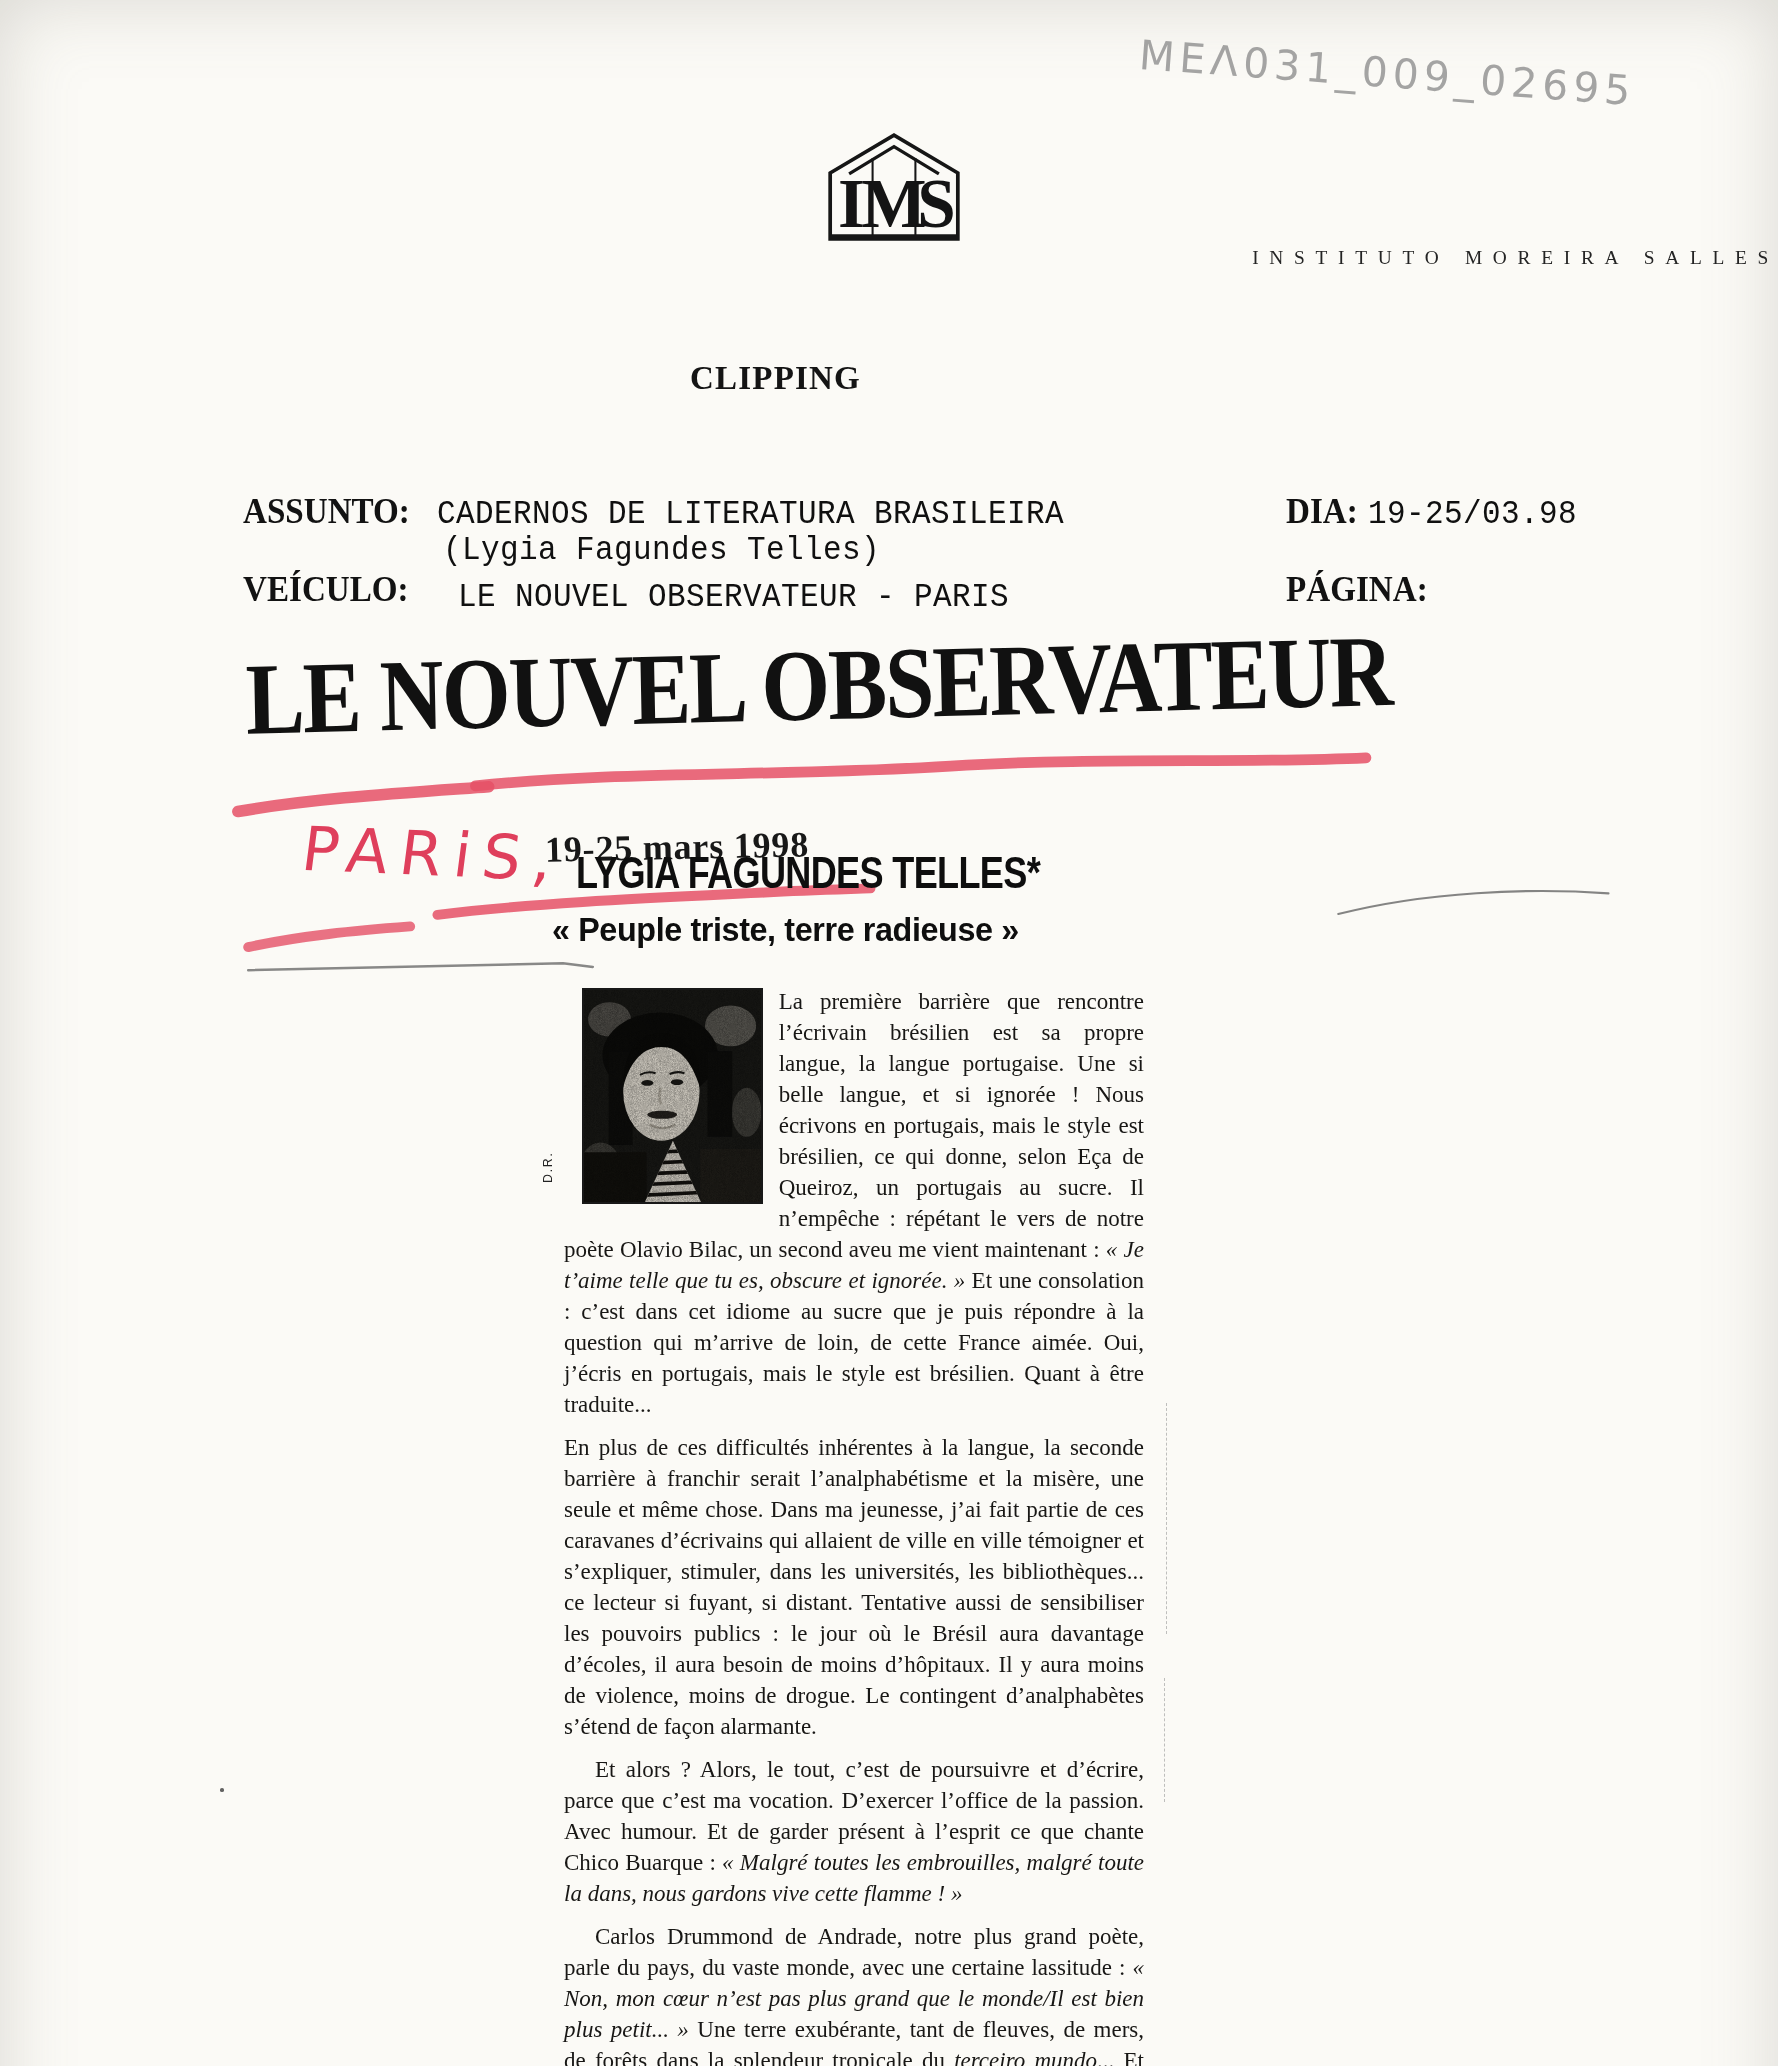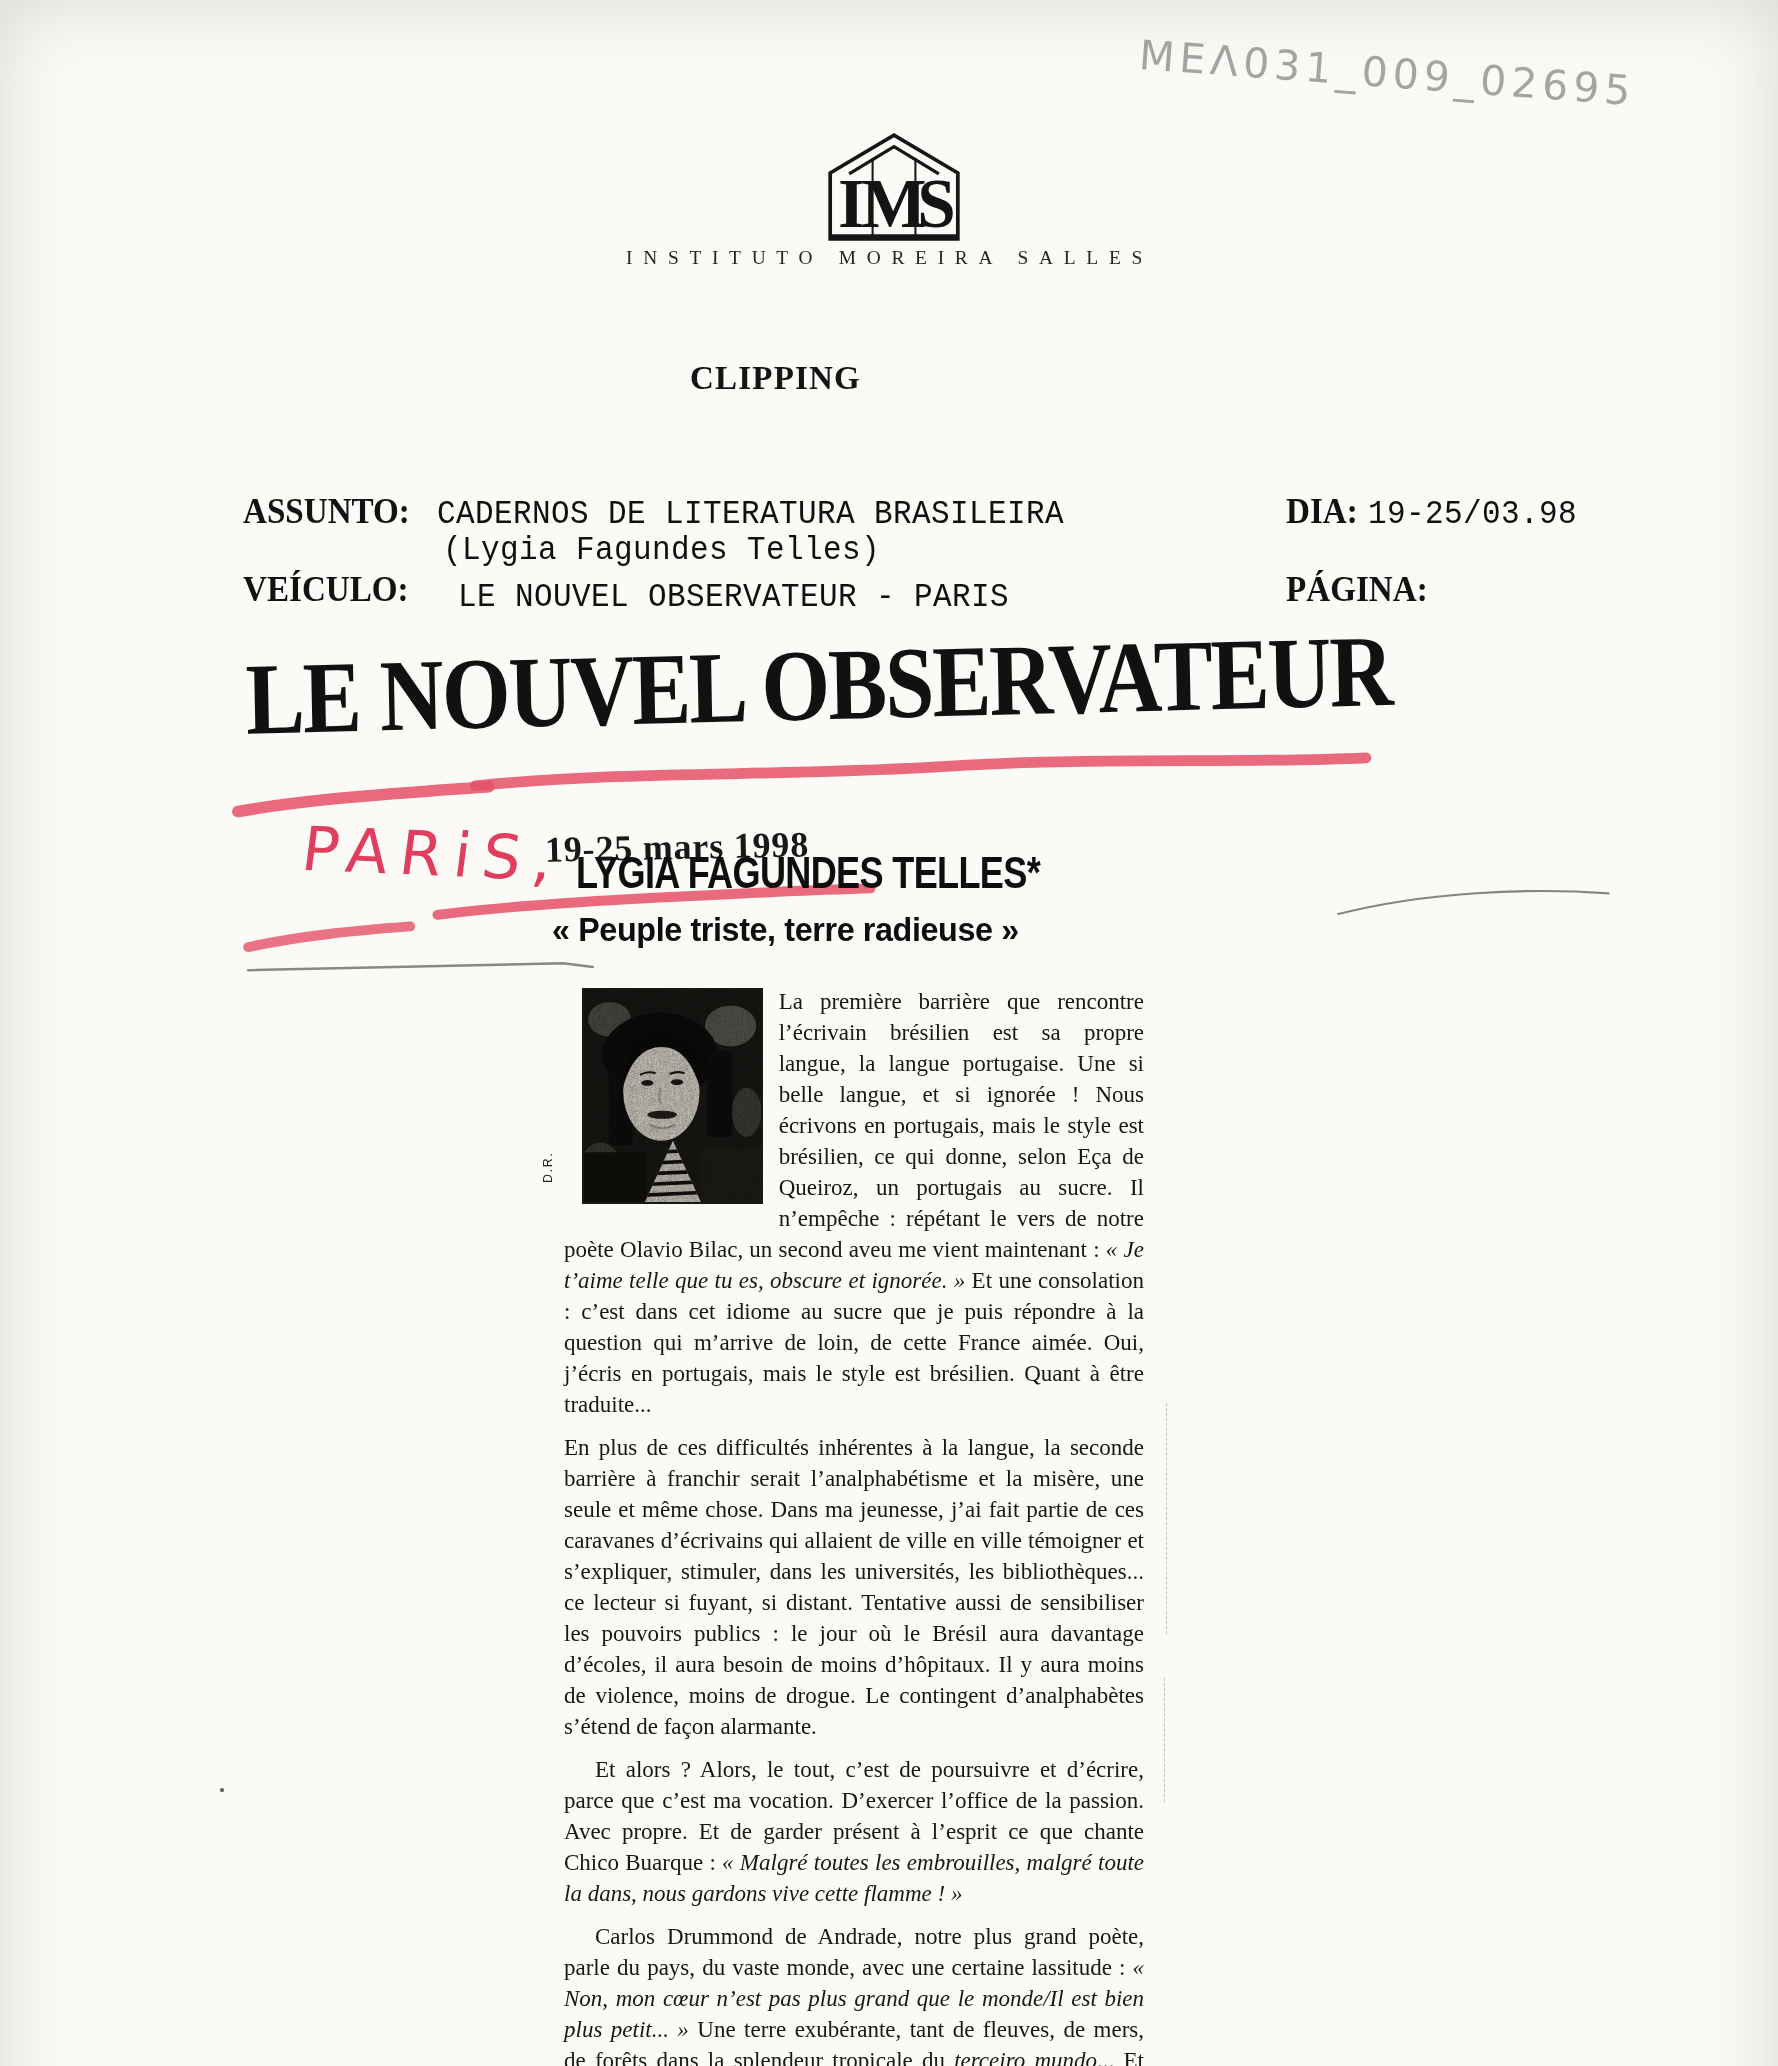--- a/index.html
+++ b/index.html
@@ -5,21 +5,21 @@
   html,body{margin:0;padding:0;background:#e9e7e2;}
   .page{position:relative;width:1779px;height:2733px;background:#fbfaf6;overflow:hidden;
         font-family:"Liberation Serif",serif;color:#1a1a1a;
         box-shadow:inset 0 0 74px rgba(120,115,105,.25);}
   
   .hand-code{position:absolute;left:1141px;top:31px;font-family:"DejaVu Sans",sans-serif;
         font-size:41px;letter-spacing:5px;color:#8f8f8f;opacity:.8;
         transform:rotate(4.2deg);transform-origin:left top;white-space:nowrap;}
   
   .ims-logo{position:absolute;left:826px;top:131px;width:136px;height:112px;}
-  .institute{position:absolute;left:0;top:247px;width:1779px;text-align:center;
+  .institute{position:absolute;left:0;top:247px;width:1779px;text-align:right;
         font-size:19.4px;letter-spacing:10.7px;color:#242424;font-weight:500;}
   .clipping-title{position:absolute;left:0;top:360px;width:1551px;text-align:center;
         font-weight:700;font-size:33px;letter-spacing:1.2px;color:#141414;}
   
   .lab{position:absolute;font-weight:700;font-size:36px;color:#121212;white-space:nowrap;
         transform:scaleX(.92);transform-origin:left top;}
   .val{position:absolute;font-family:"Liberation Mono",monospace;font-size:31px;color:#101010;
         white-space:nowrap;letter-spacing:0.4px;transform:scaleY(1.05);transform-origin:left top;}
   .f-assunto-l{left:243px;top:490px;}
   .f-assunto-v{left:437px;top:496px;}
@@ -148,21 +148,21 @@
           <line x1="130" y1="426" x2="300" y2="418" stroke="#14120f" stroke-width="9"></line>
           <line x1="130" y1="452" x2="300" y2="444" stroke="#14120f" stroke-width="9"></line>
           <line x1="130" y1="478" x2="300" y2="470" stroke="#14120f" stroke-width="9"></line>
           <line x1="130" y1="504" x2="300" y2="496" stroke="#14120f" stroke-width="9"></line>
         </g>
         <rect x="0" y="0" width="430" height="520" filter="url(#speck)" opacity=".5"></rect>
       </svg>
       <div>
           <p class="body-par"><span>La première barrière que rencontre l’écrivain brésilien est sa propre langue, la langue portugaise. Une si belle langue, et si ignorée ! Nous écrivons en portugais, mais le style est brésilien, ce qui donne, selon Eça de Queiroz, un portugais au sucre. Il n’empêche : répétant le vers de notre poète Olavio Bilac, un second aveu me vient maintenant : </span><span class="it">« Je t’aime telle que tu es, obscure et ignorée. »</span><span> Et une consolation : c’est dans cet idiome au sucre que je puis répondre à la question qui m’arrive de loin, de cette France aimée. Oui, j’écris en portugais, mais le style est brésilien. Quant à être traduite...</span></p>
           <p class="body-par"><span>En plus de ces difficultés inhérentes à la langue, la seconde barrière à franchir serait l’analphabétisme et la misère, une seule et même chose. Dans ma jeunesse, j’ai fait partie de ces caravanes d’écrivains qui allaient de ville en ville témoigner et s’expliquer, stimuler, dans les universités, les bibliothèques... ce lecteur si fuyant, si distant. Tentative aussi de sensibiliser les pouvoirs publics : le jour où le Brésil aura davantage d’écoles, il aura besoin de moins d’hôpitaux. Il y aura moins de violence, moins de drogue. Le contingent d’analphabètes s’étend de façon alarmante.</span></p>
-          <p class="body-par indent"><span>Et alors ? Alors, le tout, c’est de poursuivre et d’écrire, parce que c’est ma vocation. D’exercer l’office de la passion. Avec propre. Et de garder présent à l’esprit ce que chante Chico Buarque : </span><span class="it">« Malgré toutes les embrouilles, malgré toute la dans, nous gardons vive cette flamme ! »</span></p>
+          <p class="body-par indent"><span>Et alors ? Alors, le tout, c’est de poursuivre et d’écrire, parce que c’est ma vocation. D’exercer l’office de la passion. Avec humour. Et de garder présent à l’esprit ce que chante Chico Buarque : </span><span class="it">« Malgré toutes les embrouilles, malgré toute la dans, nous gardons vive cette flamme ! »</span></p>
           <p class="body-par indent"><span>Carlos Drummond de Andrade, notre plus grand poète, parle du pays, du vaste monde, avec une certaine lassitude : </span><span class="it">« Non, mon cœur n’est pas plus grand que le monde/Il est bien plus petit... »</span><span> Une terre exubérante, tant de fleuves, de mers, de forêts dans la splendeur tropicale du </span><span class="it">terceiro mundo</span><span>... Et dans les veines, le sang nostalgique de trois races : la portugaise, l’indigène et l’africaine, sans parler du sang de ceux arrivés à mesure de tant d’immigrations. Cela donne un peuple triste sur une terre radieuse : peuple frivole en même temps que religieux ; sensuel en même temps que puritain. Le touriste pressé, quand il s’en ira, va emporter le souvenir de plages pour happy few où les baigneurs s’enduisent le corps d’huile parfumée.</span></p>
         </div>
 
     </div>
   </div>
 
   <div class="dr-credit">D.R.</div>
 
   <div class="dash-art dash1"></div>
   <div class="dash-art dash2"></div>

